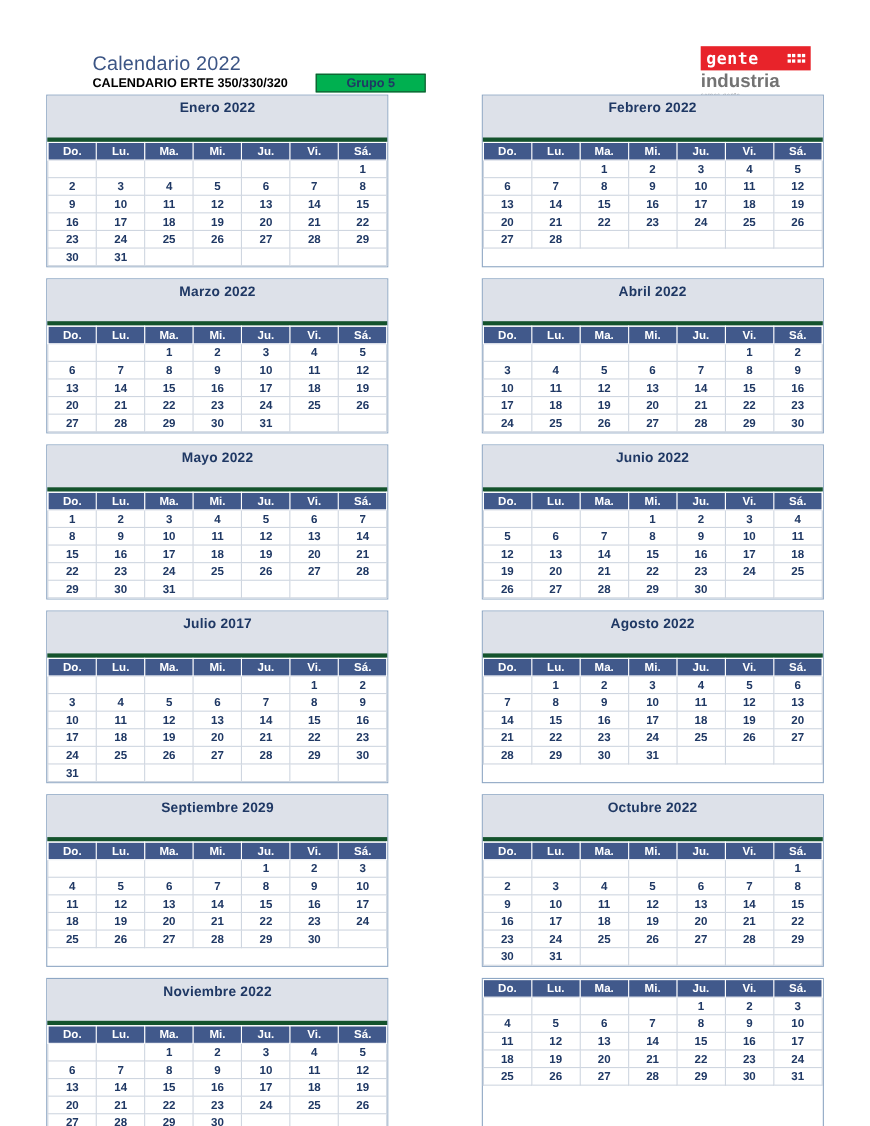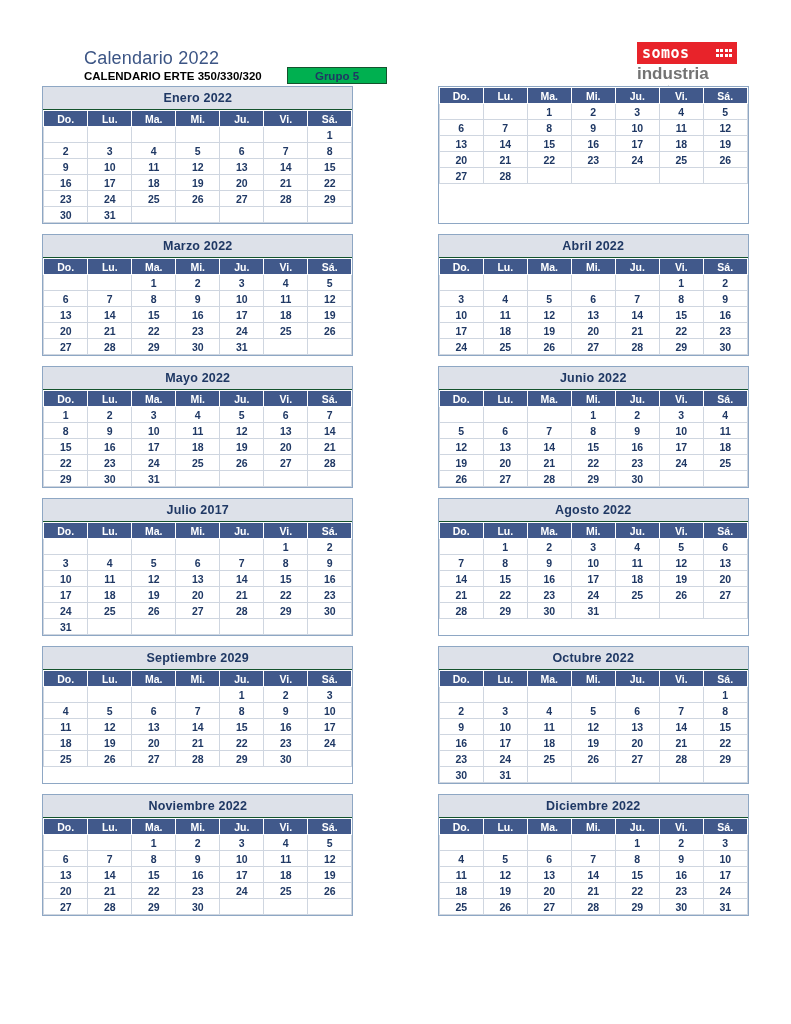--- a/index.html
+++ b/index.html
@@ -51,21 +51,21 @@
   .month-slot { width:395.5px; display:flex; justify-content:center; }
   .month {
     width: 311px;
     border:1px solid #8ea7c4;
     background:#ffffff;
     margin-bottom: 10px;
   }
   .month-title {
     background:#dde1e9; color:#1f3864;
     font-size:12.5px; font-weight:bold; text-align:center;
-    padding:4px 0 4px; border-bottom:1px solid #14532d;
+    padding:4px 0 20px; border-bottom:4px solid #14532d;
     letter-spacing:.2px;
   }
   table.cal { width:100%; border-collapse:collapse; table-layout:fixed; }
   table.cal th {
     background:#41598b; color:#ffffff;
     font-size:10.5px; font-weight:bold; text-align:center;
     height:16px; border:1px solid #ffffff;
   }
   table.cal td {
     height:16px; text-align:center; vertical-align:middle;
@@ -82,21 +82,21 @@
 
 <div id="page">
 
   <div class="header-zone">
     <div class="doc-title">Calendario 2022</div>
     <div class="doc-subtitle">CALENDARIO ERTE 350/330/320</div>
     <div class="group-badge">Grupo 5</div>
 
     <div class="logo">
       <div class="logo-mark">
-        <span class="logo-letters">somos</span>
+        <span class="logo-letters">gente</span>
         <span class="logo-dots">
           <i></i>
             <i></i>
             <i></i>
             <i></i>
             <i></i>
             <i></i>
             <i></i>
             <i></i>
         </span>
@@ -177,20 +177,21 @@
                   <td class="empty"></td>
                   <td class="empty"></td>
                   <td class="empty"></td>
                 </tr>
               </tbody>
             </table>
           </div>
         </div>
         <div class="month-slot">
           <div class="month">
+            <div class="month-title">Febrero 2022</div>
             <table class="cal">
               <thead>
                 <tr>
                   <th>Do.</th>
                   <th>Lu.</th>
                   <th>Ma.</th>
                   <th>Mi.</th>
                   <th>Ju.</th>
                   <th>Vi.</th>
                   <th>Sá.</th>
@@ -854,21 +855,20 @@
                   <td class="empty"></td>
                   <td class="empty"></td>
                   <td class="empty"></td>
                 </tr>
               </tbody>
             </table>
           </div>
         </div>
         <div class="month-slot">
           <div class="month">
-            <div class="month-title">Diciembre 2022</div>
             <table class="cal">
               <thead>
                 <tr>
                   <th>Do.</th>
                   <th>Lu.</th>
                   <th>Ma.</th>
                   <th>Mi.</th>
                   <th>Ju.</th>
                   <th>Vi.</th>
                   <th>Sá.</th>

